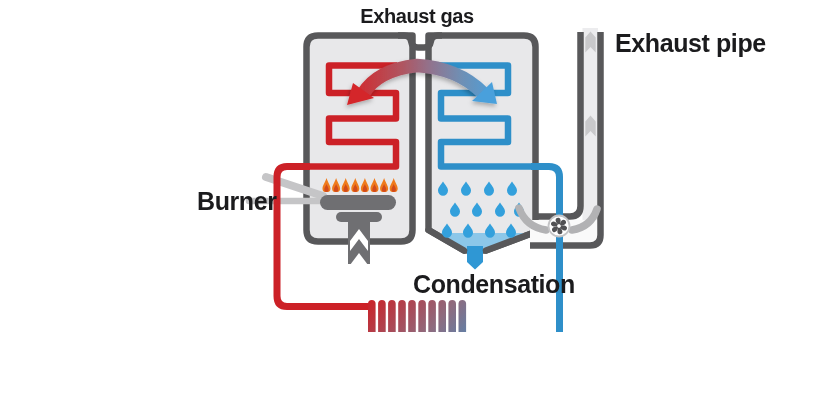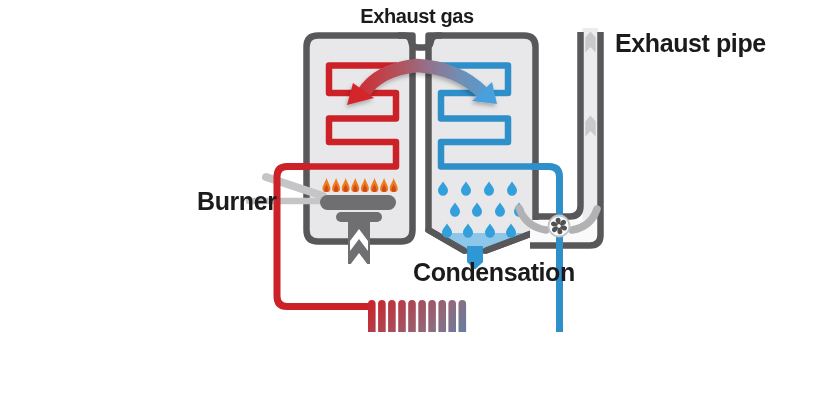--- a/index.html
+++ b/index.html
@@ -9,21 +9,21 @@
   }
   .stage svg{position:absolute;left:0;top:0;}
   .label{
     position:absolute;font-weight:700;font-size:25px;line-height:1;
     color:#1b1b1d;letter-spacing:-0.4px;white-space:nowrap;
   }
   .lbl-exhaust-gas{left:312px;top:6px;width:210px;text-align:center;font-size:20px;}
   .lbl-exhaust-pipe{left:615px;top:31px;}
   .lbl-burner{left:197px;top:167px;margin-top:22px;}
   .lbl-air-supply{left:300px;top:272px;width:112px;text-align:center;}
-  .lbl-condensation{left:413px;top:260px;width:132px;text-align:center;}
+  .lbl-condensation{left:413px;top:272px;width:132px;text-align:center;}
   .lbl-radiator{left:350px;top:390px;width:140px;text-align:center;}
 </style>
 </head>
 <body>
 
 <div class="stage">
 
   <svg width="840" height="420" viewBox="0 0 840 420">
     <defs>
       <linearGradient id="radGrad" gradientUnits="userSpaceOnUse" x1="368" y1="300" x2="466" y2="388">

